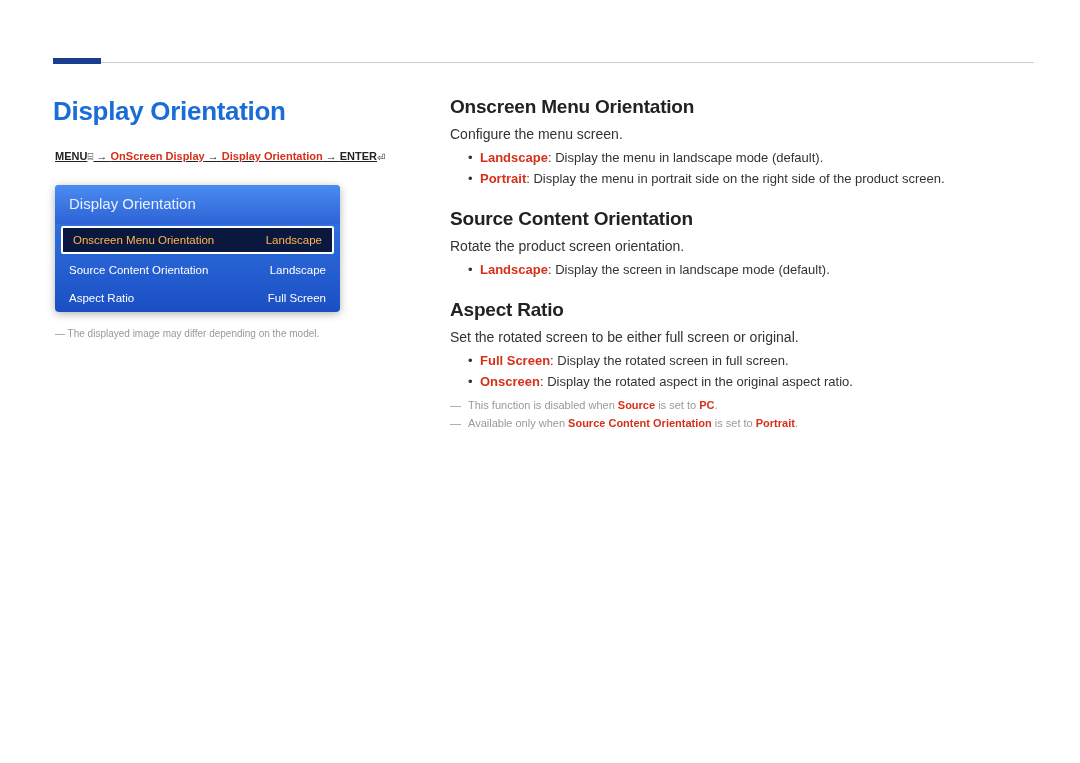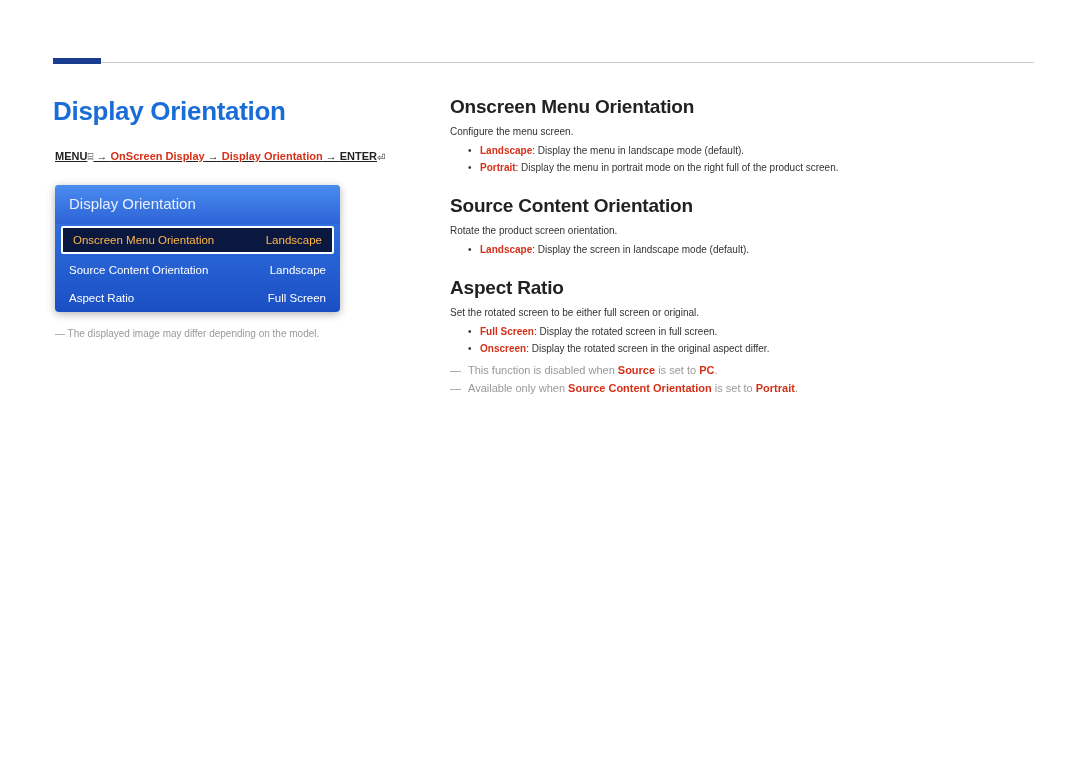--- a/index.html
+++ b/index.html
@@ -97,31 +97,31 @@
       right: 46px;
     }
     .section-h {
       font-size: 19px;
       font-weight: 700;
       color: #222;
       margin-bottom: 8px;
       letter-spacing: -0.2px;
     }
     .section-p {
-      font-size: 10px;
+      font-size: 14px;
       color: #333;
       margin-bottom: 8px;
     }
     .bullets {
       list-style: none;
       margin-bottom: 22px;
       margin-left: 18px;
     }
     .bullets li {
-      font-size: 10px;
+      font-size: 13px;
       color: #333;
       margin-bottom: 6px;
       position: relative;
       padding-left: 12px;
     }
     .bullets li::before {
       content: "•";
       position: absolute;
       left: 0;
       color: #333;
@@ -176,33 +176,33 @@
 </div>
 
 <div class="caption">― <span>The displayed image may differ depending on the model.</span></div>
 
 <div class="right-col">
 
   <h2 class="section-h">Onscreen Menu Orientation</h2>
   <p class="section-p">Configure the menu screen.</p>
   <ul class="bullets">
     <li><span class="key">Landscape</span><span>: Display the menu in landscape mode (default).</span></li>
-    <li><span class="key">Portrait</span><span>: Display the menu in portrait mode on the right full of the product screen.</span></li>
+    <li><span class="key">Portrait</span><span>: Display the menu in portrait side on the right side of the product screen.</span></li>
   </ul>
 
   <h2 class="section-h">Source Content Orientation</h2>
   <p class="section-p">Rotate the product screen orientation.</p>
   <ul class="bullets">
     <li><span class="key">Landscape</span><span>: Display the screen in landscape mode (default).</span></li>
   </ul>
 
   <h2 class="section-h">Aspect Ratio</h2>
   <p class="section-p">Set the rotated screen to be either full screen or original.</p>
   <ul class="bullets">
     <li><span class="key">Full Screen</span><span>: Display the rotated screen in full screen.</span></li>
-    <li><span class="key">Onscreen</span><span>: Display the rotated screen in the original aspect differ.</span></li>
+    <li><span class="key">Onscreen</span><span>: Display the rotated aspect in the original aspect ratio.</span></li>
   </ul>
   <ul class="notes">
     <li><span>This function is disabled when </span><span class="red">Source</span><span> is set to </span><span class="red">PC</span><span>.</span></li>
     <li><span>Available only when </span><span class="red">Source Content Orientation</span><span> is set to </span><span class="red">Portrait</span><span>.</span></li>
   </ul>
 
 </div>
 
 </body></html>

